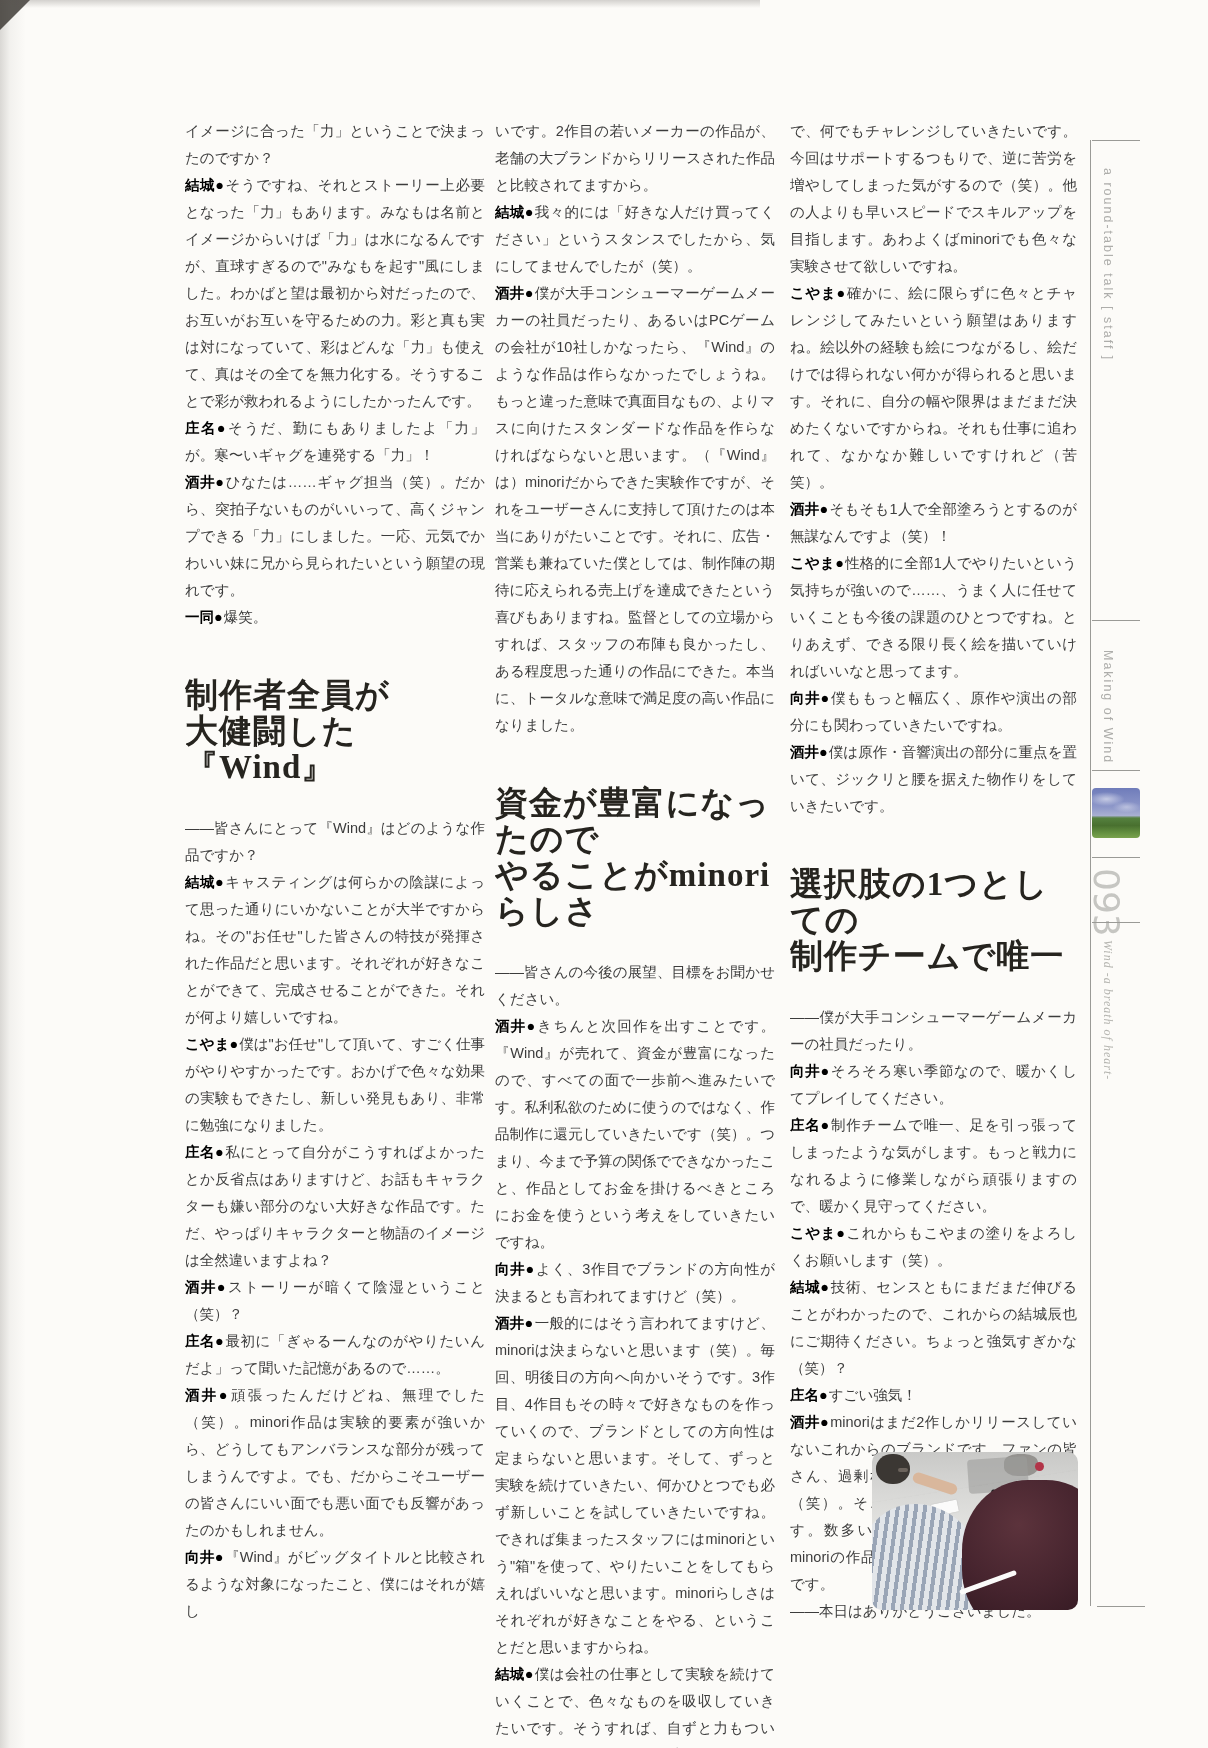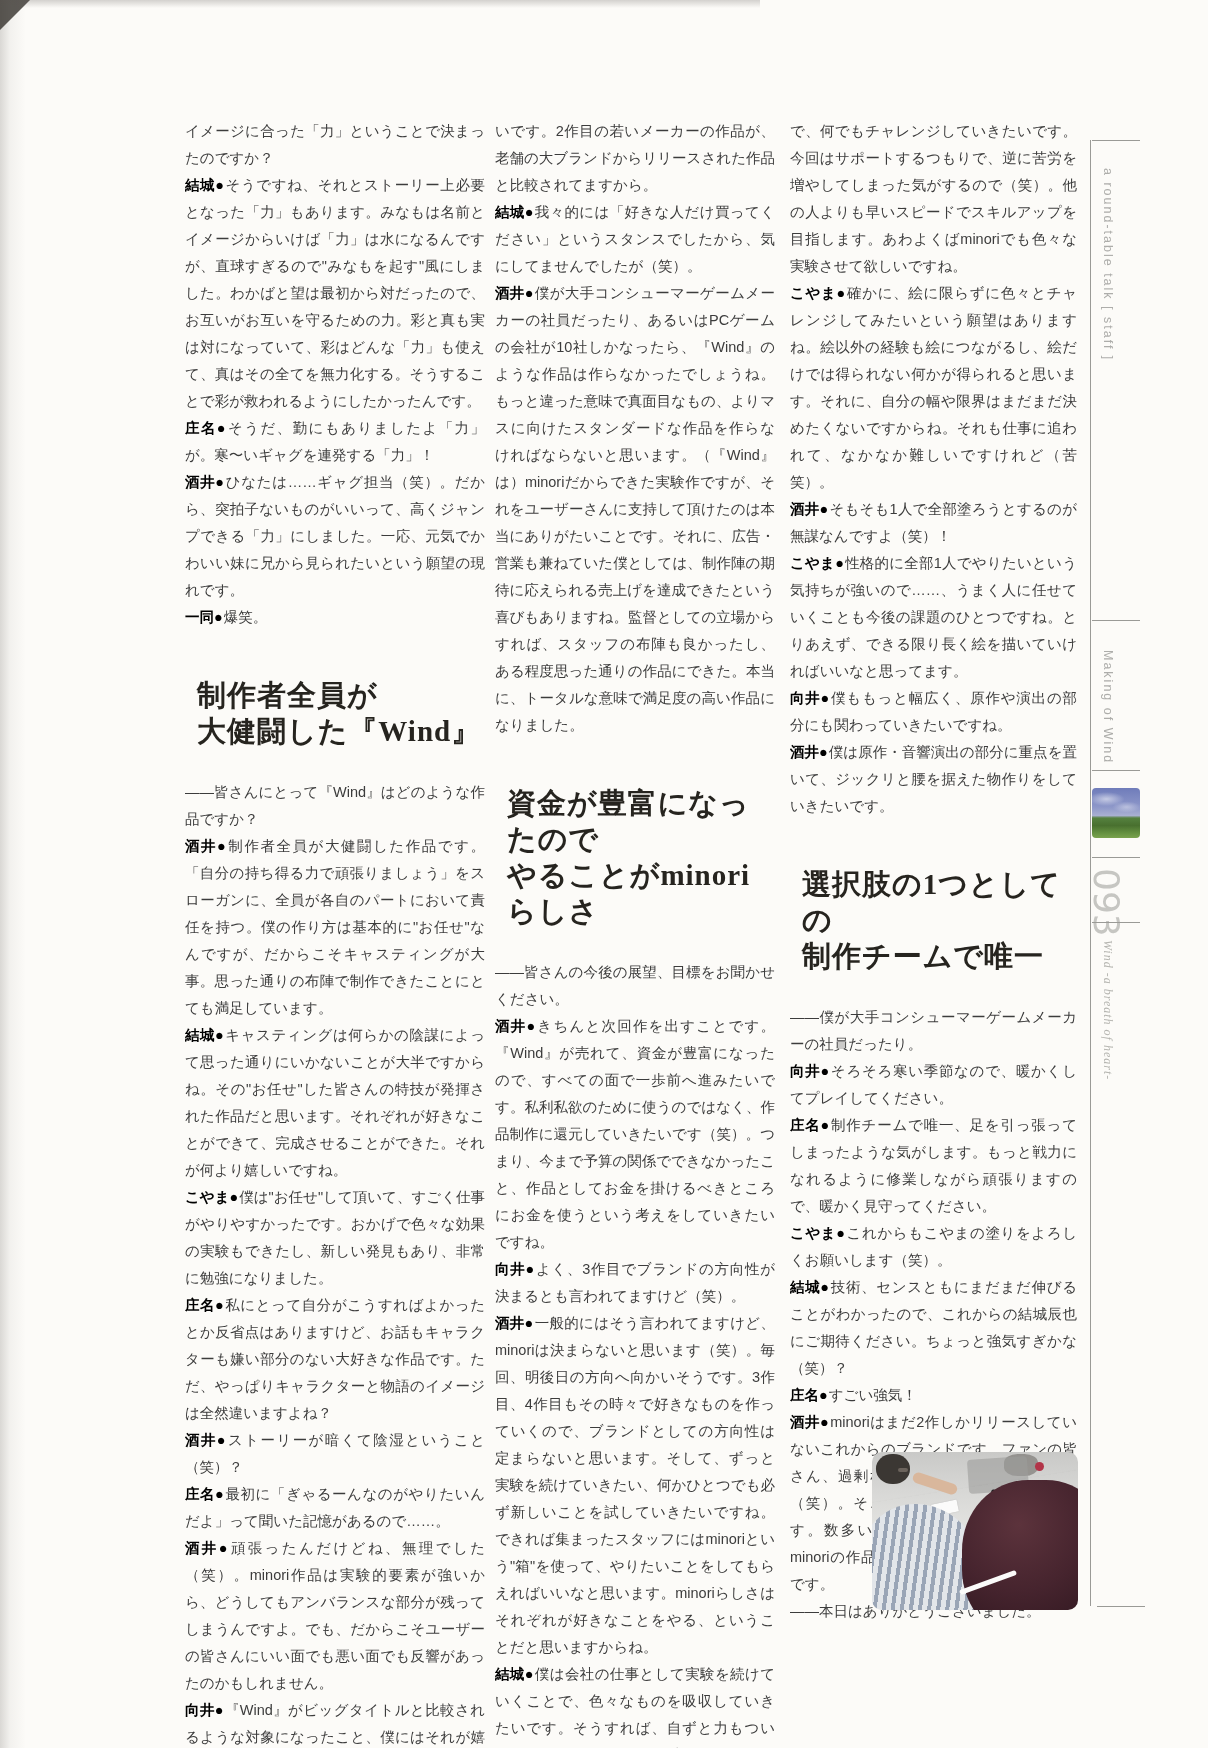--- a/index.html
+++ b/index.html
@@ -30,23 +30,23 @@
     position:absolute;top:118px;height:1630px;overflow:hidden;
     font-size:14.5px;line-height:27px;color:#3c3c3c;
     text-align:justify;text-justify:inter-character;
   }
   .col1{left:185px;width:300px;}
   .col2{left:495px;width:280px;}
   .col3{left:790px;width:287px;}
   .para{margin:0;}
   .spk{color:#000000;font-weight:bold;margin-right:1px;}
   .sec{
-    margin:46px 0 30px 12px;
+    margin:46px 0 30px 0;
     font-family:"Liberation Serif","DejaVu Serif",serif;
-    font-size:29px;line-height:36px;font-weight:600;color:#26241f;
+    font-size:33px;line-height:36px;font-weight:600;color:#26241f;
     letter-spacing:1px;text-align:left;
   }
 
   
   .side-rule{position:absolute;left:1090px;top:140px;width:1px;height:1466px;background:#9a9a96;}
   .tick{position:absolute;left:1092px;width:48px;height:1px;background:#9a9a96;}
   .vlabel{
     position:absolute;left:1101px;writing-mode:vertical-rl;
     color:#adadaa;font-size:12.5px;letter-spacing:2px;white-space:nowrap;
   }
@@ -110,21 +110,20 @@
 
   <div id="columns">
       <div class="col col1">
         <p class="para">イメージに合った「力」ということで決まったのですか？</p>
         <p class="para"><b class="spk">結城●</b>そうですね、それとストーリー上必要となった「力」もあります。みなもは名前とイメージからいけば「力」は水になるんですが、直球すぎるので"みなもを起す"風にしました。わかばと望は最初から対だったので、お互いがお互いを守るための力。彩と真も実は対になっていて、彩はどんな「力」も使えて、真はその全てを無力化する。そうすることで彩が救われるようにしたかったんです。</p>
         <p class="para"><b class="spk">庄名●</b>そうだ、勤にもありましたよ「力」が。寒〜いギャグを連発する「力」！</p>
         <p class="para"><b class="spk">酒井●</b>ひなたは……ギャグ担当（笑）。だから、突拍子ないものがいいって、高くジャンプできる「力」にしました。一応、元気でかわいい妹に兄から見られたいという願望の現れです。</p>
         <p class="para"><b class="spk">一同●</b>爆笑。</p>
         <h2 class="sec"><span>制作者全員が</span><br><span>大健闘した『Wind』</span></h2>
         <p class="para q">——皆さんにとって『Wind』はどのような作品ですか？</p>
-        <p class="para"><b class="spk">酒井●</b>制作者全員が大健闘した作品です。「自分の持ち得る力で頑張りましょう」をスローガンに、全員が各自のパートにおいて責任を持つ。僕の作り方は基本的に"お任せ"なんですが、だからこそキャスティングが大事。思った通りの布陣で制作できたことにとても満足しています。</p>
         <p class="para"><b class="spk">結城●</b>キャスティングは何らかの陰謀によって思った通りにいかないことが大半ですからね。その"お任せ"した皆さんの特技が発揮された作品だと思います。それぞれが好きなことができて、完成させることができた。それが何より嬉しいですね。</p>
         <p class="para"><b class="spk">こやま●</b>僕は"お任せ"して頂いて、すごく仕事がやりやすかったです。おかげで色々な効果の実験もできたし、新しい発見もあり、非常に勉強になりました。</p>
         <p class="para"><b class="spk">庄名●</b>私にとって自分がこうすればよかったとか反省点はありますけど、お話もキャラクターも嫌い部分のない大好きな作品です。ただ、やっぱりキャラクターと物語のイメージは全然違いますよね？</p>
         <p class="para"><b class="spk">酒井●</b>ストーリーが暗くて陰湿ということ（笑）？</p>
         <p class="para"><b class="spk">庄名●</b>最初に「ぎゃるーんなのがやりたいんだよ」って聞いた記憶があるので……。</p>
         <p class="para"><b class="spk">酒井●</b>頑張ったんだけどね、無理でした（笑）。minori作品は実験的要素が強いから、どうしてもアンバランスな部分が残ってしまうんですよ。でも、だからこそユーザーの皆さんにいい面でも悪い面でも反響があったのかもしれません。</p>
         <p class="para"><b class="spk">向井●</b>『Wind』がビッグタイトルと比較されるような対象になったこと、僕にはそれが嬉し</p>
       </div>
       <div class="col col2">
         <p class="para">いです。2作目の若いメーカーの作品が、老舗の大ブランドからリリースされた作品と比較されてますから。</p>

